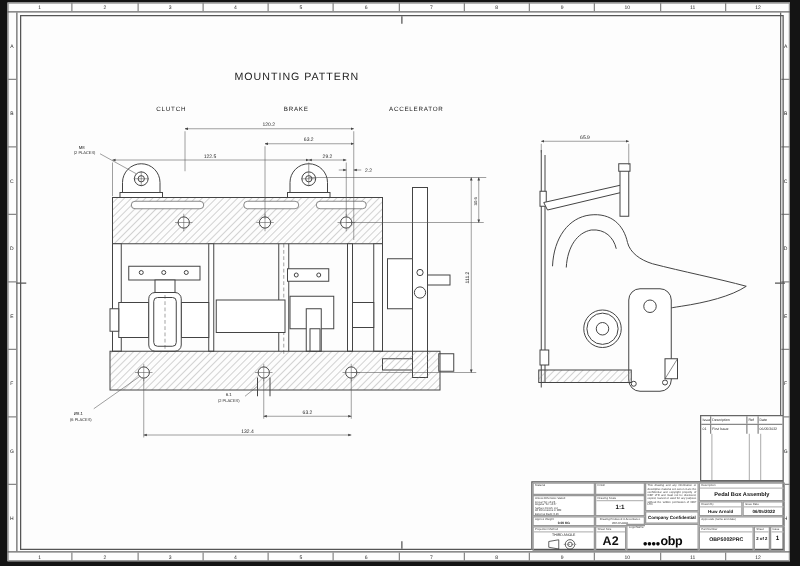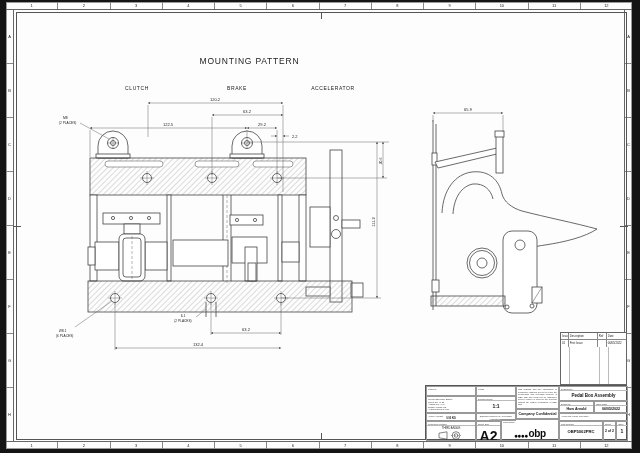--- a/index.html
+++ b/index.html
@@ -96,21 +96,21 @@
   <div class="c">G</div>
   <div class="c">H</div>
 </div>
 
 <div class="abs frame"></div>
 <div class="abs tick" style="left:321px;top:13px;width:1px;height:6px;"></div>
 <div class="abs tick" style="left:321px;top:433px;width:1px;height:6px;"></div>
 <div class="abs tick" style="left:13px;top:226px;width:8px;height:1px;"></div>
 <div class="abs tick" style="left:620px;top:226px;width:8px;height:1px;"></div>
 
-<div class="abs dwg-title" style="left:192px;top:56px;width:115px;">MOUNTING PATTERN</div>
+<div class="abs dwg-title" style="left:180px;top:56px;width:115px;">MOUNTING PATTERN</div>
 <div class="abs view-label" style="left:112px;top:85px;width:50px;">CLUTCH</div>
 <div class="abs view-label" style="left:212px;top:85px;width:50px;">BRAKE</div>
 <div class="abs view-label" style="left:302px;top:85px;width:62px;">ACCELERATOR</div>
 
 <svg class="abs" style="left:55px;top:95px;" width="345" height="270" viewBox="0 0 345 270">
   <defs>
     <pattern id="h1" width="4" height="4" patternTransform="rotate(45)" patternUnits="userSpaceOnUse">
       <line x1="0" y1="0" x2="0" y2="4" stroke="#8a8a8a" stroke-width="0.6"></line>
     </pattern>
     <marker id="arr" viewBox="0 0 10 10" refX="9" refY="5" markerWidth="6" markerHeight="6" orient="auto-start-reverse">
@@ -344,21 +344,21 @@
       <g stroke="#333" stroke-width="0.6" fill="none">
         <polygon points="1,2.2 9,0.8 9,8.2 1,6.8"></polygon>
         <circle cx="18" cy="4.5" r="3.8"></circle>
           <circle cx="18" cy="4.5" r="1.8"></circle>
         <line x1="13" y1="4.5" x2="23" y2="4.5" stroke-width="0.35" stroke-dasharray="2 1"></line>
       </g>
     </svg>
   </div>
   <div class="cell" style="left:50px;top:35px;width:25px;height:20px;">
     <span class="lab">Sheet Size</span>
-    <span class="val" style="font-size:14px;margin-top:2px;">A2</span>
+    <span class="val" style="font-size:10px;margin-top:2px;">A2</span>
   </div>
   <div class="cell" style="left:90px;top:0;width:43px;height:23px;">
     <div class="micro" style="text-align:justify;">This drawing and any information or descriptive material set out on it are the confidential and copyright property of OBP LTD and must not be disclosed, copied, loaned or used for any purpose without the written permission of OBP LTD.</div>
   </div>
   <div class="cell" style="left:90px;top:23px;width:43px;height:10px;">
     <span class="val" style="font-size:3.6px;line-height:9px;">Company Confidential</span>
   </div>
   <div class="cell" style="left:75px;top:33px;width:58px;height:22px;">
     <span class="lab2">Logo/Name</span>
     <div class="logo-row">

